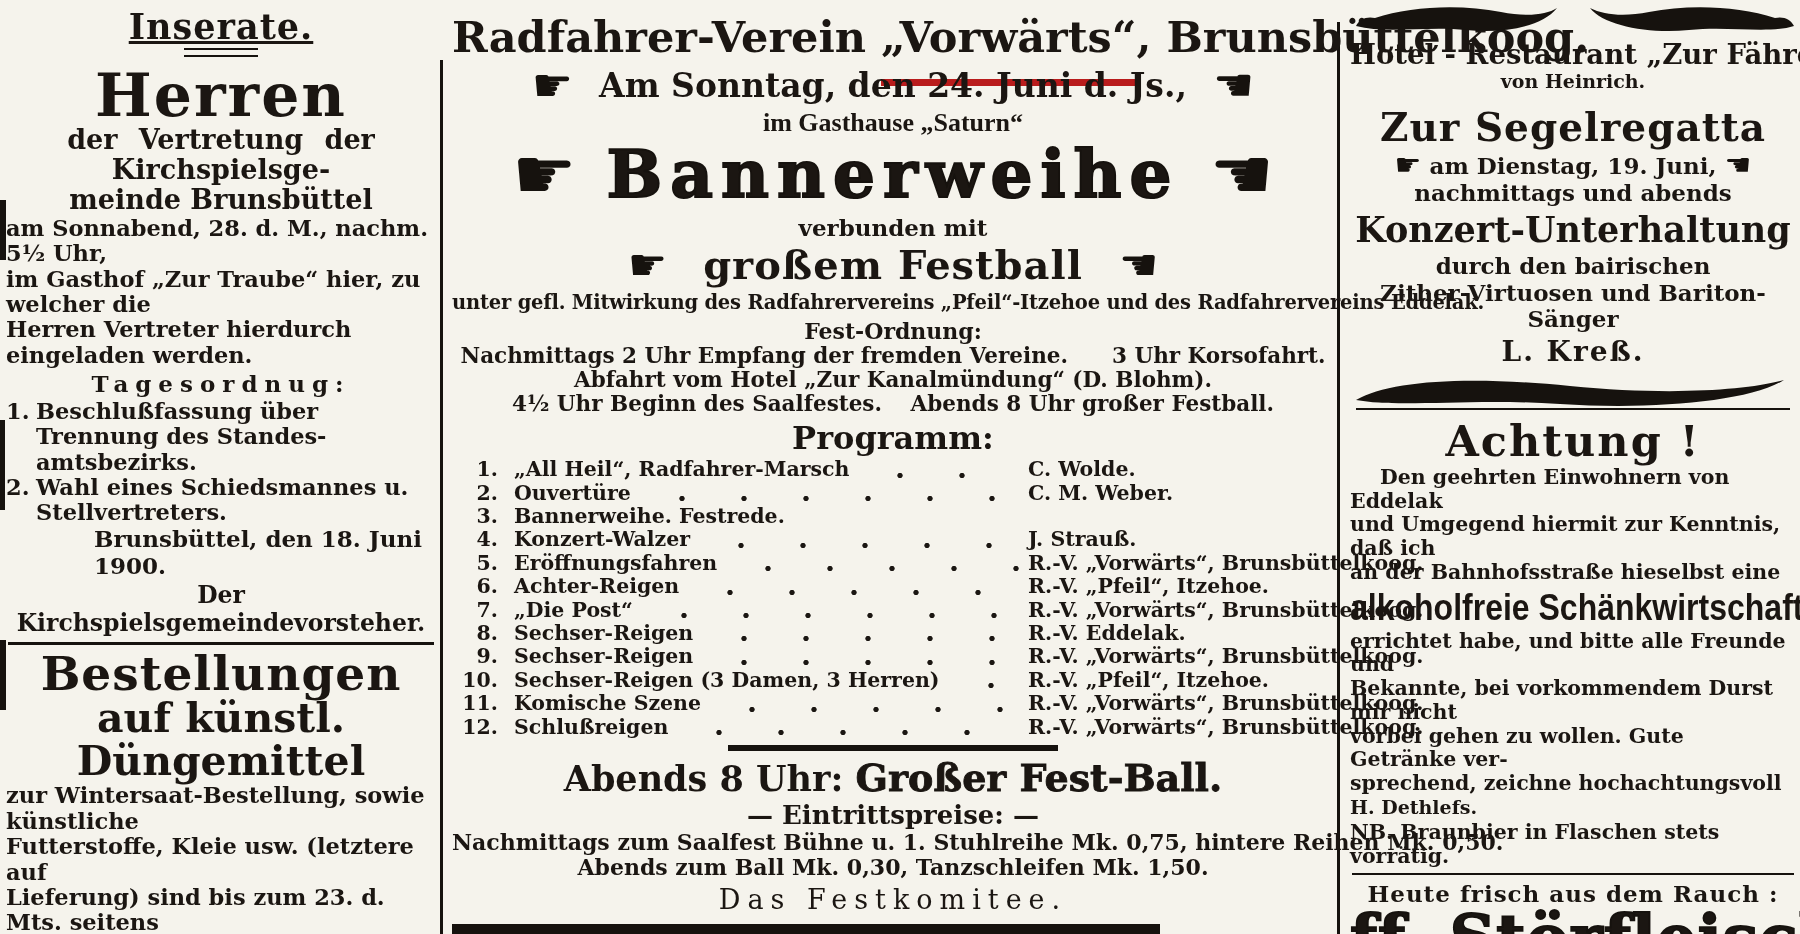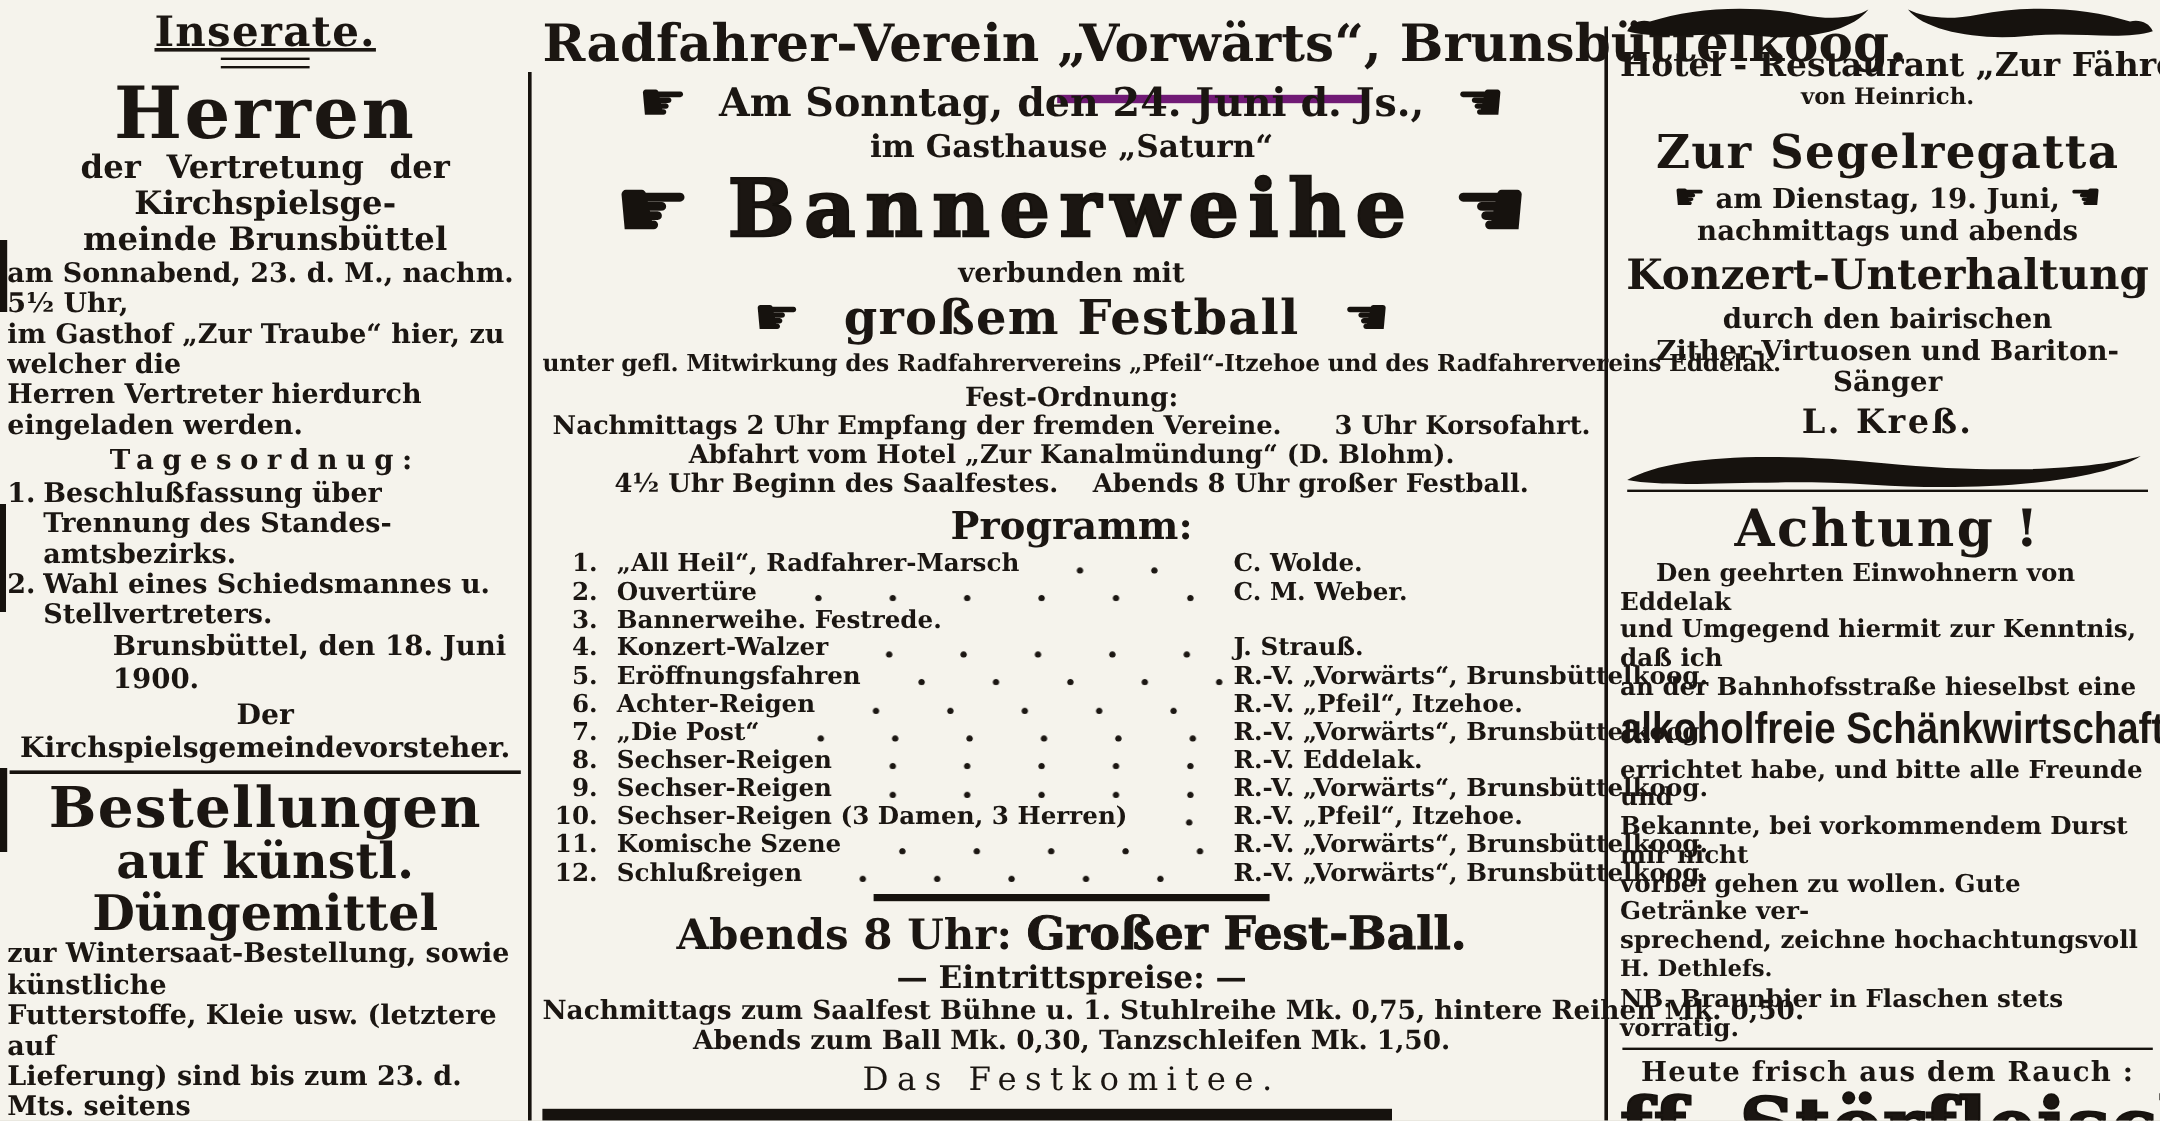--- a/index.html
+++ b/index.html
@@ -25,26 +25,26 @@
   .agenda{font-size:23px;letter-spacing:7px;margin:2px 0;}
   .aitem{display:flex;font-size:22.5px;line-height:1.12;text-align:left;}
   .ano{width:30px;flex:0 0 auto;}
   .acont{margin-left:30px;}
   .dateline{font-size:23px;margin-left:88px;text-align:left;}
   .lsig{font-size:23.5px;margin-top:2px;}
   .best1{font-size:47px;line-height:1.0;margin-top:2px;letter-spacing:1px;}
   .best2{font-size:41px;line-height:1.05;letter-spacing:0;}
   
   .mtitle{font-size:43px;margin-top:12px;letter-spacing:0;white-space:nowrap;}
-  .mtitle .uline{border-bottom:7px solid #701a75;padding-bottom:17px;}
+  .mtitle .uline{border-bottom:7px solid #b91c1c;padding-bottom:17px;}
   .handrow{display:flex;align-items:center;justify-content:center;}
   .hand{font-family:"DejaVu Sans",sans-serif;line-height:1;color:#16120e;}
   .h44{font-size:46px;} .h64{font-size:72px;} .h40{font-size:44px;} .h26{font-size:30px;}
   .mdate{font-size:33px;margin:0 26px;white-space:nowrap;}
-  .venue{font-size:26px;margin-top:0px;}
+  .venue{font-size:26px;margin-top:0px;font-family:Liberation Serif, serif;}
   .banner{font-size:66px;letter-spacing:8px;margin:0 30px;-webkit-text-stroke:2px #16120e;line-height:1.0;}
   .verbunden{font-size:23px;margin-top:4px;}
   .saalfest{font-size:40px;margin:0 36px;letter-spacing:1px;}
   .mitwirkung{font-size:19.5px;white-space:nowrap;letter-spacing:-0.2px;margin-top:3px;}
   .festord{font-size:22px;margin-top:4px;}
   .oline{font-size:21.5px;line-height:1.12;}
   .o1{display:flex;justify-content:center;gap:44px;}
   .o3{display:flex;justify-content:space-between;padding:0 60px 0 60px;}
   .programm-t{font-size:32px;margin-top:3px;}
   .prow{display:flex;align-items:baseline;height:23.4px;font-size:20.5px;}
@@ -98,21 +98,21 @@
   <div class="vrule v2"></div>
 
   <div class="col col-left">
     <div class="masthead c">Inserate.</div>
     <div class="squiggle"></div>
 
     <div>
       <div class="sitzung-title c">Herren</div>
       <div class="sub1 c">der Vertretung der Kirchspielsge-</div>
       <div class="sub2 c">meinde Brunsbüttel</div>
-      <div class="lbody">am Sonnabend, 23. d. M., nachm. 5½ Uhr,</div>
+      <div class="lbody">am Sonnabend, 28. d. M., nachm. 5½ Uhr,</div>
       <div class="lbody">im Gasthof „Zur Traube“ hier, zu welcher die</div>
       <div class="lbody">Herren Vertreter hierdurch eingeladen werden.</div>
       <div class="agenda c">Tagesordnug:</div>
       <div class="aitem">
         <span class="ano">1.</span>
         <span>Beschlußfassung über Trennung des Standes-</span>
       </div>
       <div class="aitem">
         <span class="acont">amtsbezirks.</span>
       </div>

